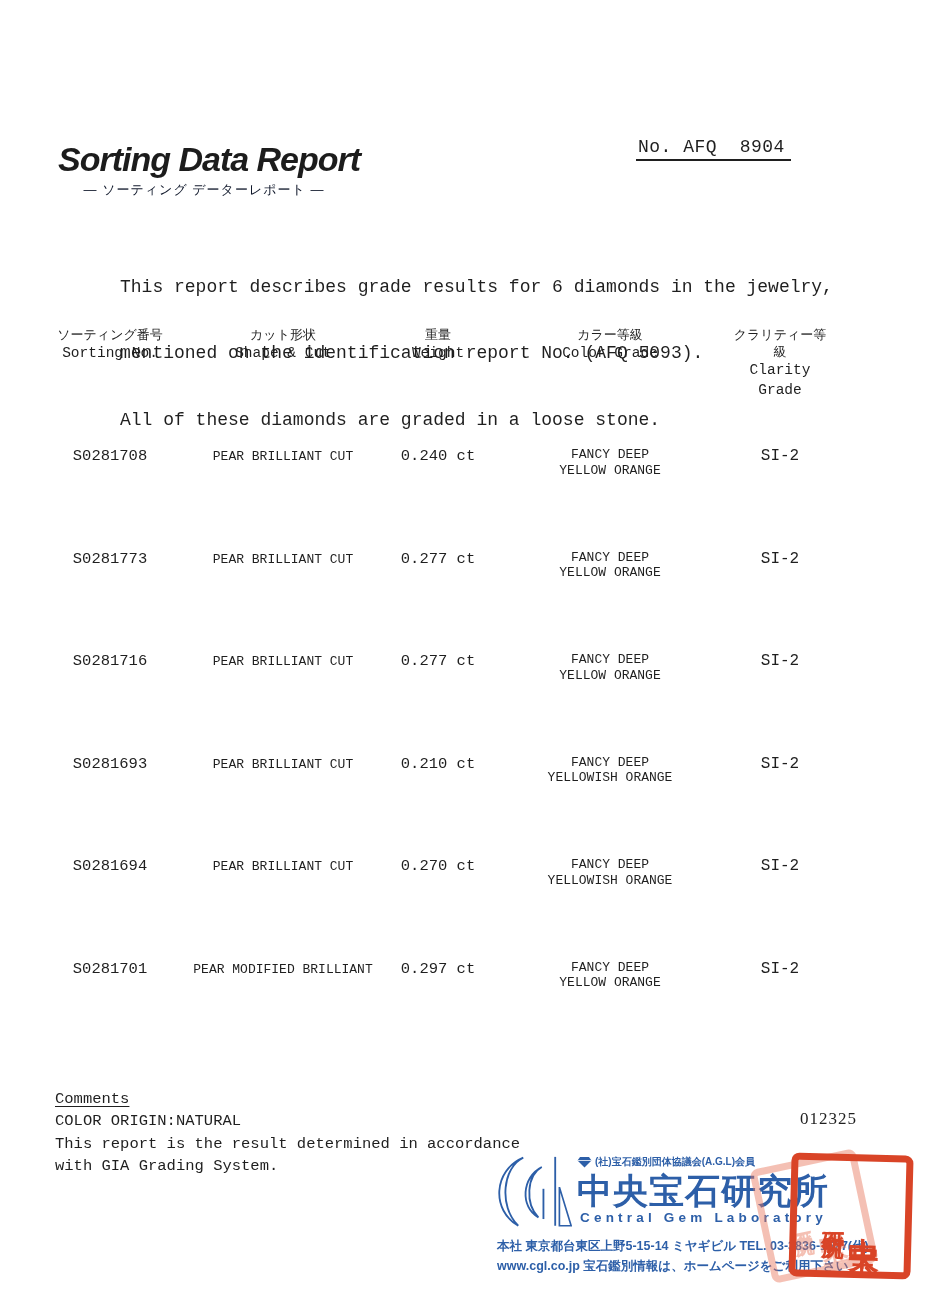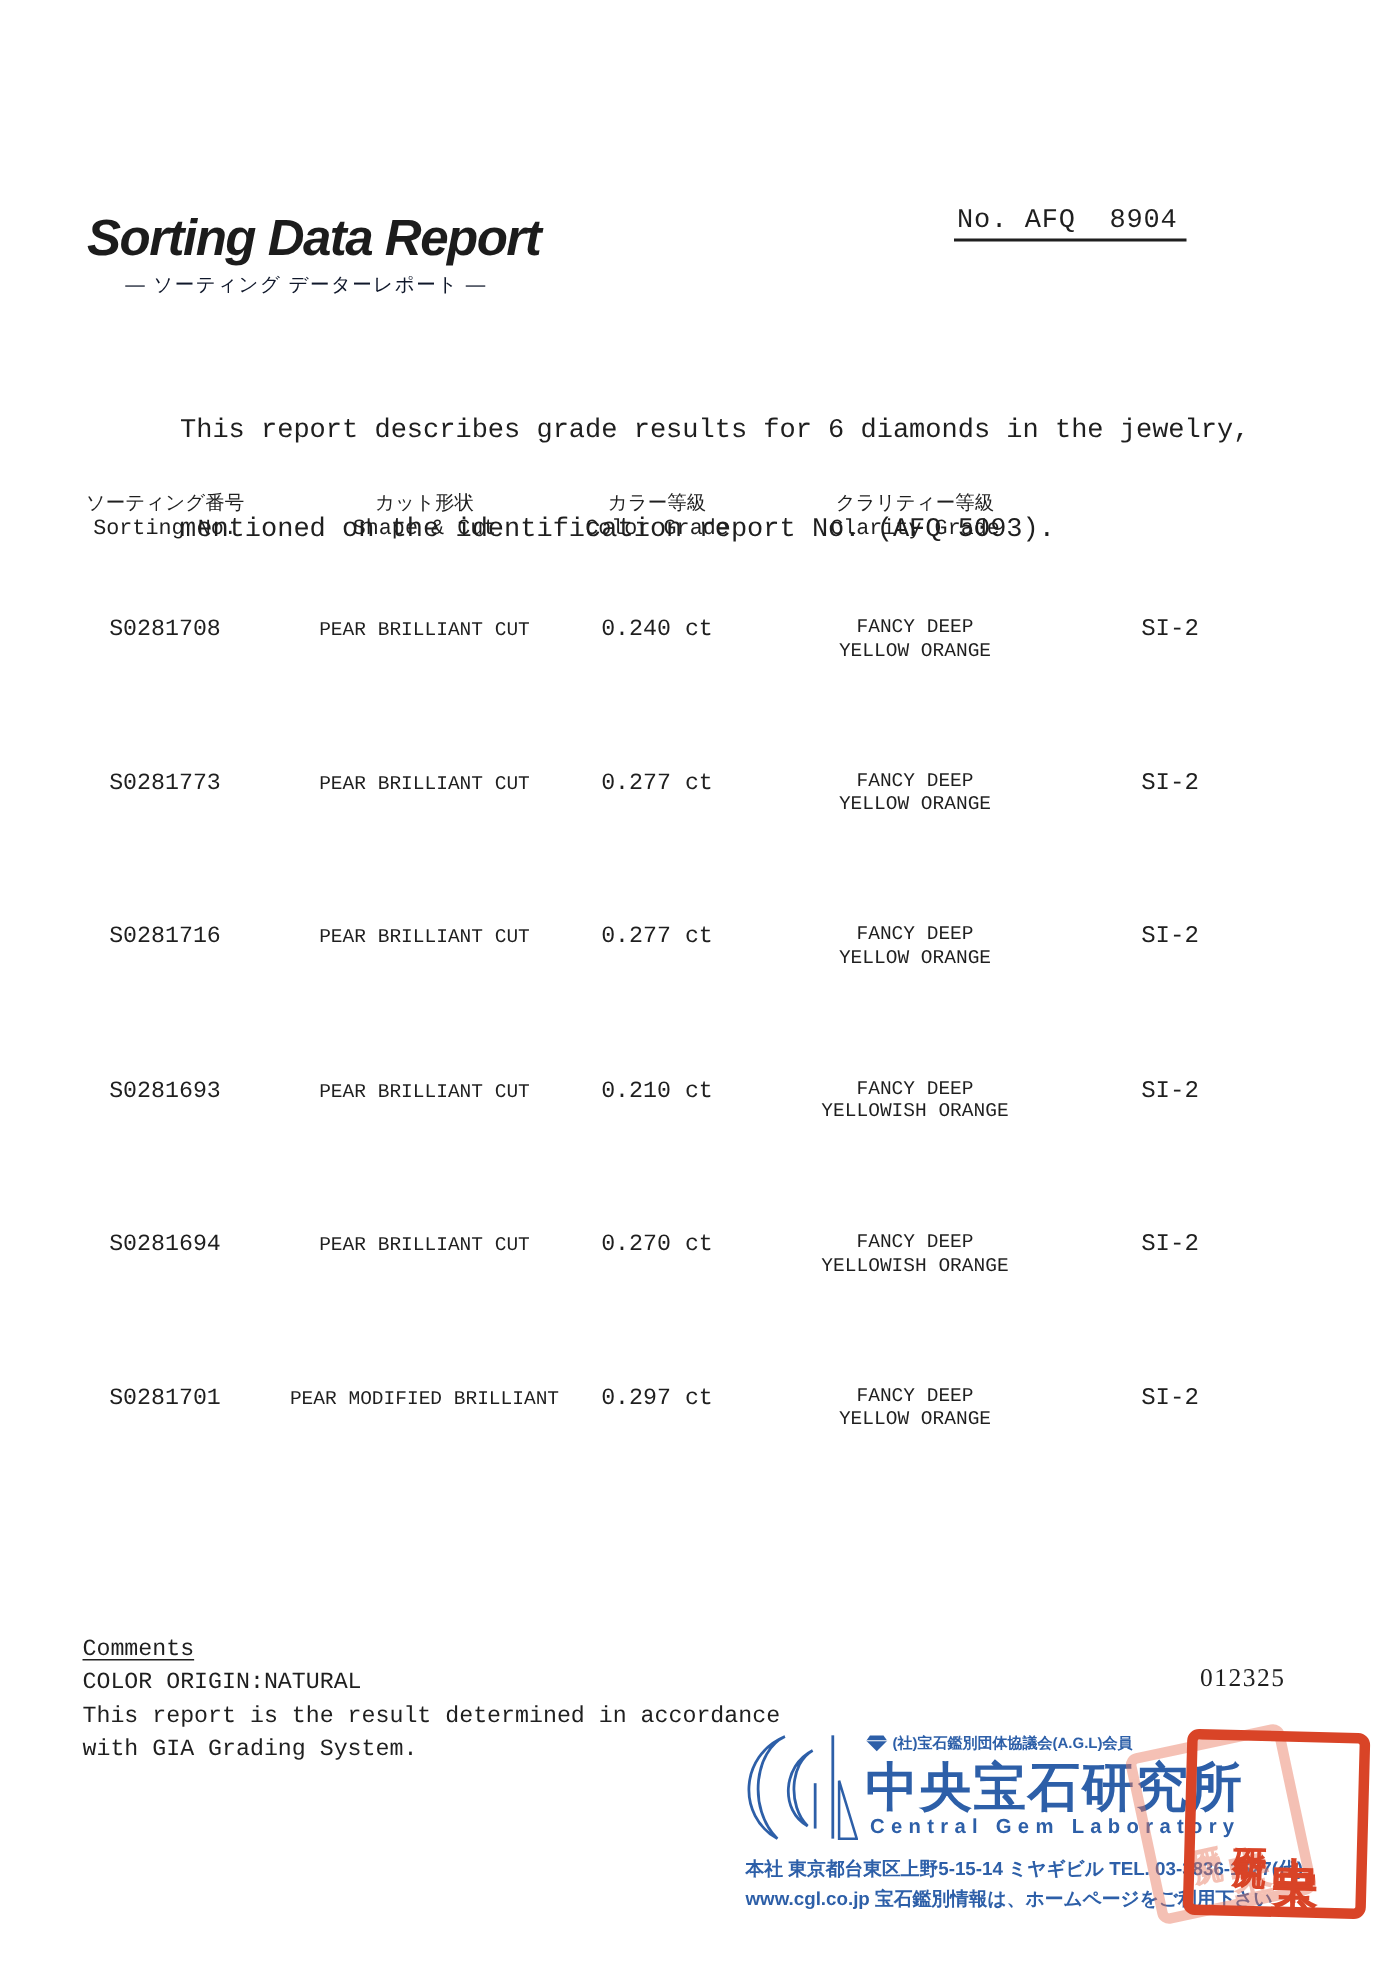--- a/index.html
+++ b/index.html
@@ -93,31 +93,36 @@
 
   <div class="title-block">
     <h1>Sorting Data Report</h1>
     <div class="subtitle">― ソーティング データーレポート ―</div>
   </div>
   <div class="report-no">No. AFQ  8904</div>
 
   <div class="intro">
     <div>This report describes grade results for 6 diamonds in the jewelry,</div>
     <div>mentioned on the identification report No. (AFQ 5093).</div>
+    <div>All of these diamonds are graded in a loose stone.</div>
   </div>
 
   <div class="gtable">
     <div class="grid">
       <div class="hcell">
         <div class="jp">ソーティング番号</div>
         <div class="en">Sorting No.</div>
       </div>
       <div class="hcell">
         <div class="jp">カット形状</div>
         <div class="en">Shape &amp; Cut</div>
+      </div>
+      <div class="hcell">
+        <div class="jp">重量</div>
+        <div class="en">Weight</div>
       </div>
       <div class="hcell">
         <div class="jp">カラー等級</div>
         <div class="en">Color Grade</div>
       </div>
       <div class="hcell">
         <div class="jp">クラリティー等級</div>
         <div class="en">Clarity Grade</div>
       </div>
     </div>

